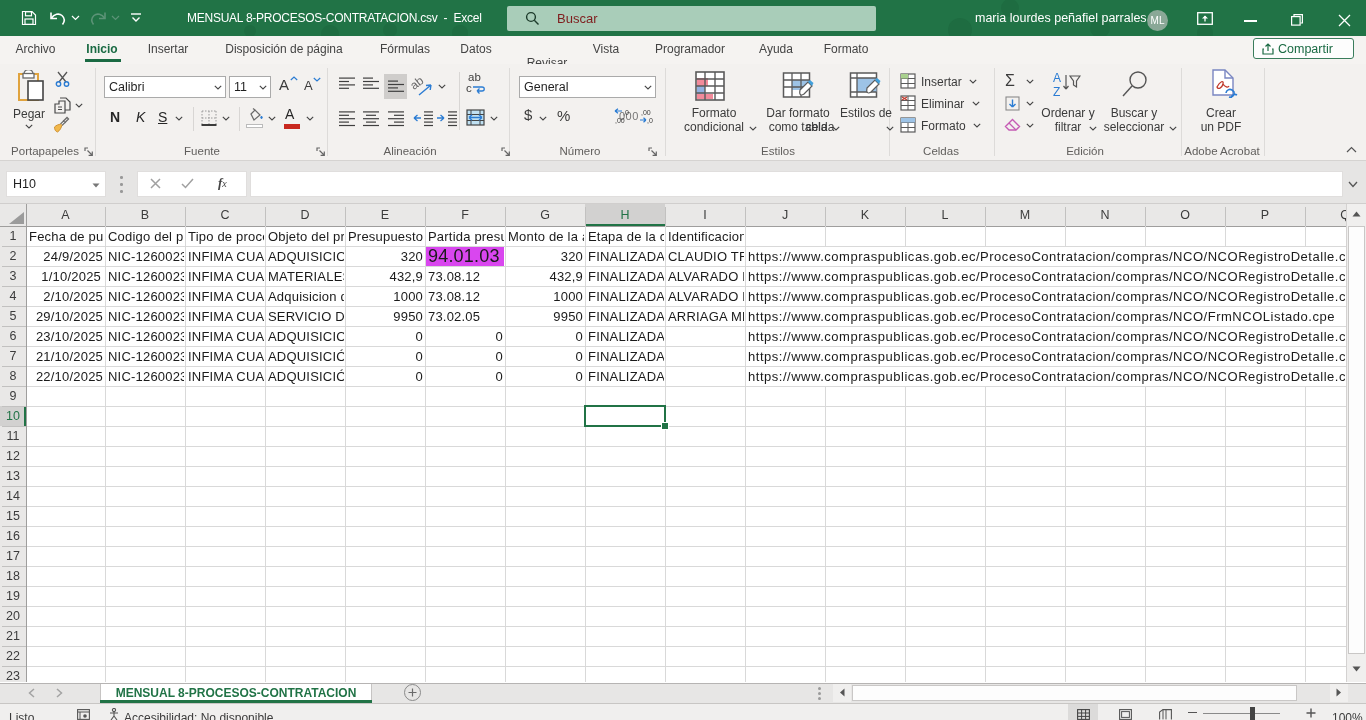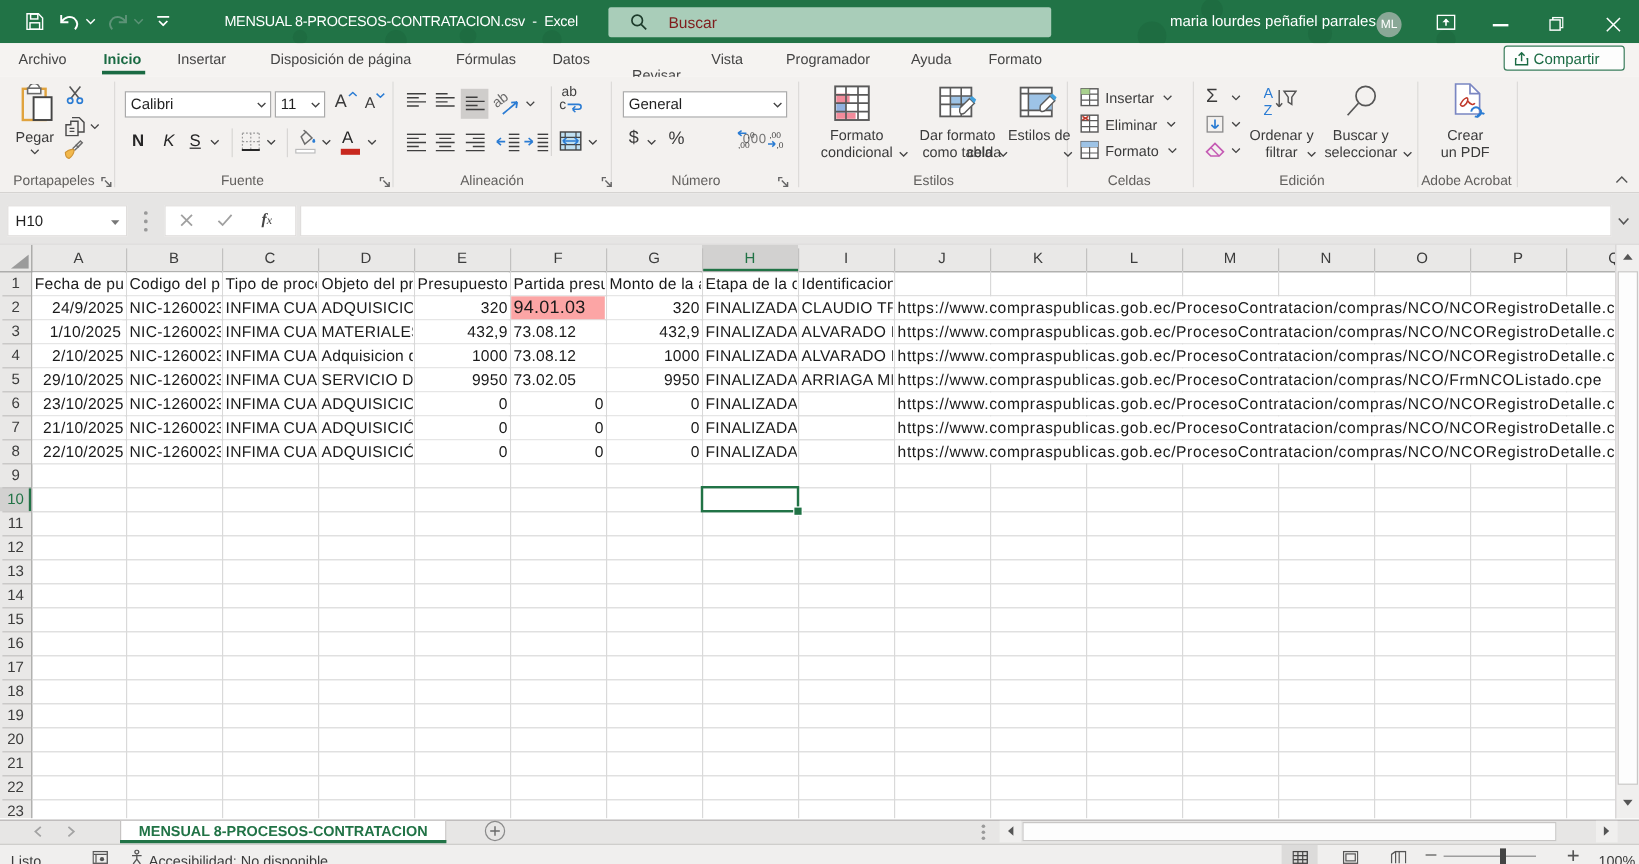--- a/index.html
+++ b/index.html
@@ -584,21 +584,21 @@
 <div class="abs nw" style="left:346px;top:23px;width:78px;overflow:hidden;padding:0 0 0 2px;font-size:13px;letter-spacing:0.2px;color:#1a1a1a;line-height:19px;height:19px;background:#fff;">Presupuesto referencial</div>
 <div class="abs nw" style="left:426px;top:23px;width:78px;overflow:hidden;padding:0 0 0 2px;font-size:13px;letter-spacing:0.2px;color:#1a1a1a;line-height:19px;height:19px;background:#fff;">Partida presupuestaria</div>
 <div class="abs nw" style="left:506px;top:23px;width:78px;overflow:hidden;padding:0 0 0 2px;font-size:13px;letter-spacing:0.2px;color:#1a1a1a;line-height:19px;height:19px;background:#fff;">Monto de la adjudicacion</div>
 <div class="abs nw" style="left:586px;top:23px;width:78px;overflow:hidden;padding:0 0 0 2px;font-size:13px;letter-spacing:0.2px;color:#1a1a1a;line-height:19px;height:19px;background:#fff;">Etapa de la contratacion</div>
 <div class="abs nw" style="left:666px;top:23px;width:78px;overflow:hidden;padding:0 0 0 2px;font-size:13px;letter-spacing:0.2px;color:#1a1a1a;line-height:19px;height:19px;background:#fff;">Identificacion del contratista</div>
 <div class="abs nw" style="left:27px;top:43px;width:77px;overflow:hidden;padding:0 1px 0 0;font-size:13px;letter-spacing:0.2px;color:#1a1a1a;line-height:19px;height:19px;background:#fff;text-align:right;">24/9/2025</div>
 <div class="abs nw" style="left:106px;top:43px;width:78px;overflow:hidden;padding:0 0 0 2px;font-size:13px;letter-spacing:0.2px;color:#1a1a1a;line-height:19px;height:19px;background:#fff;">NIC-12600234562025</div>
 <div class="abs nw" style="left:186px;top:43px;width:78px;overflow:hidden;padding:0 0 0 2px;font-size:13px;letter-spacing:0.2px;color:#1a1a1a;line-height:19px;height:19px;background:#fff;">INFIMA CUANTIA</div>
 <div class="abs nw" style="left:266px;top:43px;width:78px;overflow:hidden;padding:0 0 0 2px;font-size:13px;letter-spacing:0.2px;color:#1a1a1a;line-height:19px;height:19px;background:#fff;">ADQUISICION DE</div>
 <div class="abs nw" style="left:346px;top:43px;width:78px;overflow:hidden;padding:0 1px 0 0;font-size:13px;letter-spacing:0.2px;color:#1a1a1a;line-height:19px;height:19px;background:#fff;text-align:right;">320</div>
-<div class="abs nw" style="left:426px;top:43px;width:78px;overflow:hidden;padding:0 0 0 2px;font-size:15px;letter-spacing:0.2px;color:#1a1a1a;line-height:19px;height:19px;background:#fca5a5;">94.01.03</div>
+<div class="abs nw" style="left:426px;top:43px;width:78px;overflow:hidden;padding:0 0 0 2px;font-size:18px;letter-spacing:0.2px;color:#1a1a1a;line-height:19px;height:19px;background:#d946ef;">94.01.03</div>
 <div class="abs nw" style="left:506px;top:43px;width:78px;overflow:hidden;padding:0 1px 0 0;font-size:13px;letter-spacing:0.2px;color:#1a1a1a;line-height:19px;height:19px;background:#fff;text-align:right;">320</div>
 <div class="abs nw" style="left:586px;top:43px;width:78px;overflow:hidden;padding:0 0 0 2px;font-size:13px;letter-spacing:0.2px;color:#1a1a1a;line-height:19px;height:19px;background:#fff;">FINALIZADA</div>
 <div class="abs nw" style="left:666px;top:43px;width:78px;overflow:hidden;padding:0 0 0 2px;font-size:13px;letter-spacing:0.2px;color:#1a1a1a;line-height:19px;height:19px;background:#fff;">CLAUDIO TRUJILLO</div>
 <div class="abs nw" style="left:746px;top:43px;max-width:599px;overflow:hidden;padding:0 0 0 2px;font-size:13px;letter-spacing:0.2px;color:#1a1a1a;line-height:19px;height:19px;background:#fff;display:inline-block;letter-spacing:0.52px;">https://www.compraspublicas.gob.ec/ProcesoContratacion/compras/NCO/NCORegistroDetalle.cpe?id=9999</div>
 <div class="abs nw" style="left:27px;top:63px;width:75px;overflow:hidden;padding:0 1px 0 0;font-size:13px;letter-spacing:0.2px;color:#1a1a1a;line-height:19px;height:19px;background:#fff;text-align:right;">1/10/2025</div>
 <div class="abs nw" style="left:106px;top:63px;width:78px;overflow:hidden;padding:0 0 0 2px;font-size:13px;letter-spacing:0.2px;color:#1a1a1a;line-height:19px;height:19px;background:#fff;">NIC-12600234562025</div>
 <div class="abs nw" style="left:186px;top:63px;width:78px;overflow:hidden;padding:0 0 0 2px;font-size:13px;letter-spacing:0.2px;color:#1a1a1a;line-height:19px;height:19px;background:#fff;">INFIMA CUANTIA</div>
 <div class="abs nw" style="left:266px;top:63px;width:78px;overflow:hidden;padding:0 0 0 2px;font-size:13px;letter-spacing:0.2px;color:#1a1a1a;line-height:19px;height:19px;background:#fff;">MATERIALES</div>
 <div class="abs nw" style="left:346px;top:63px;width:78px;overflow:hidden;padding:0 1px 0 0;font-size:13px;letter-spacing:0.2px;color:#1a1a1a;line-height:19px;height:19px;background:#fff;text-align:right;">432,9</div>
 <div class="abs nw" style="left:426px;top:63px;width:78px;overflow:hidden;padding:0 0 0 2px;font-size:13px;letter-spacing:0.2px;color:#1a1a1a;line-height:19px;height:19px;background:#fff;">73.08.12</div>

